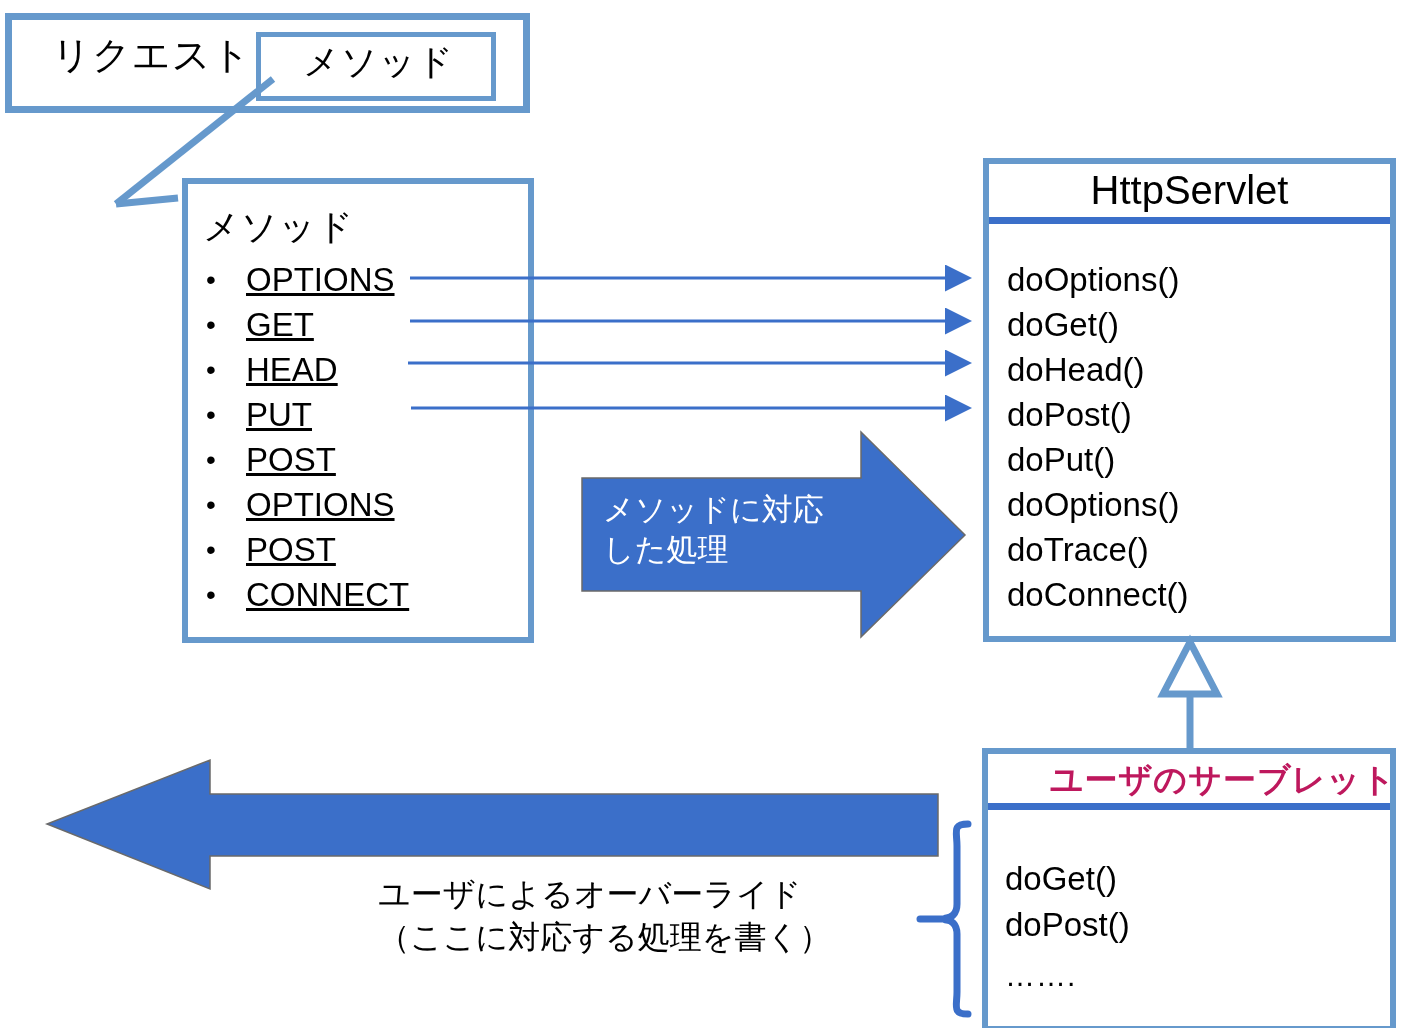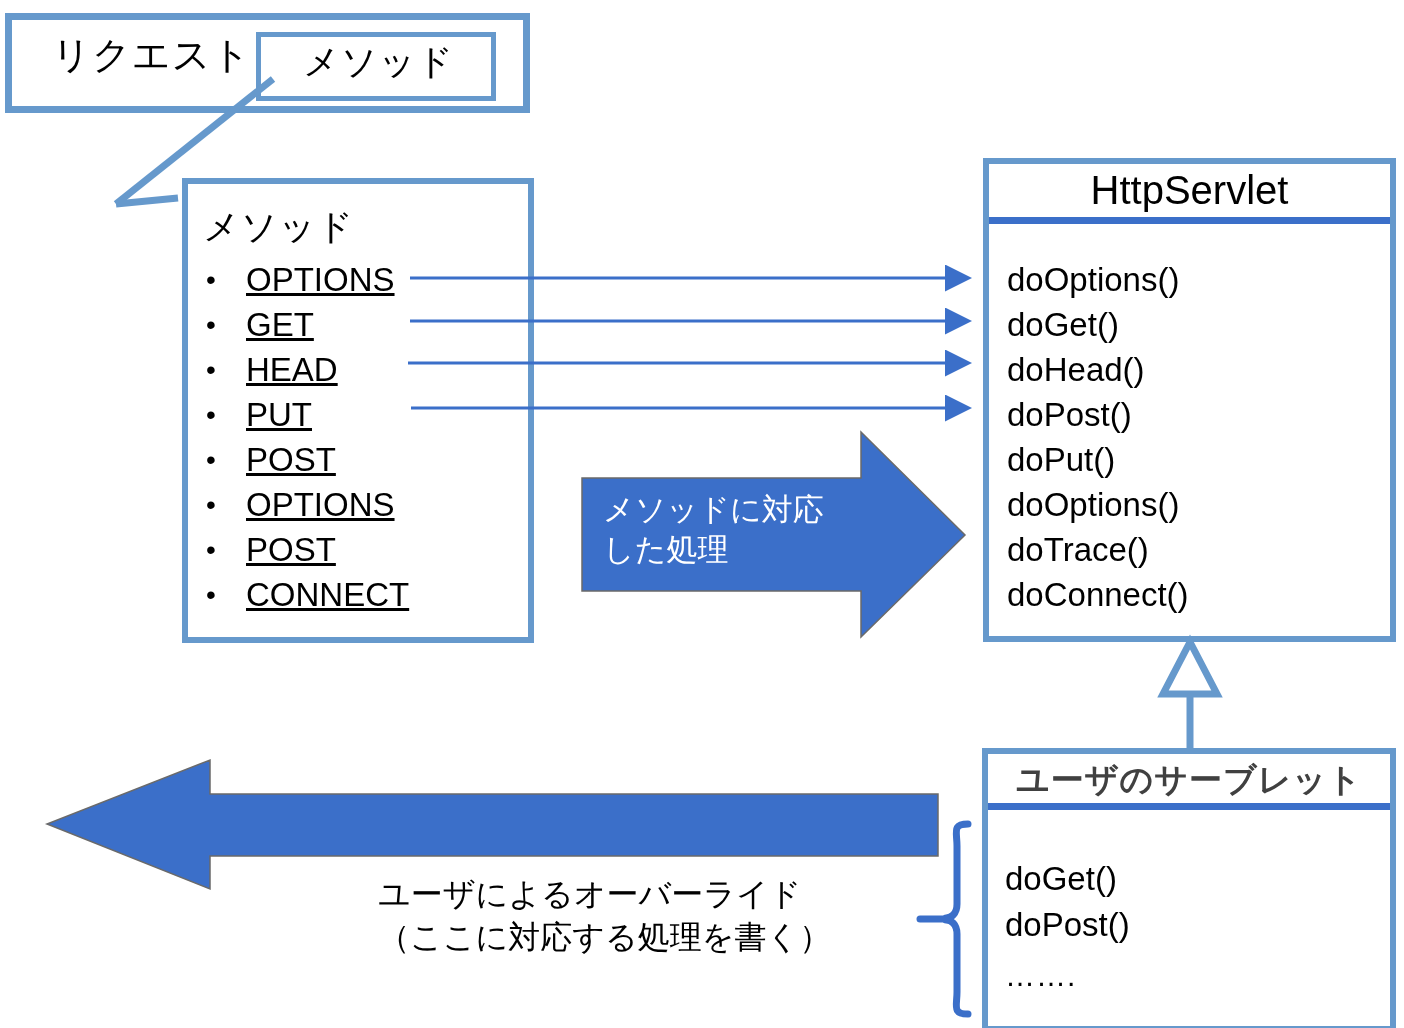--- a/index.html
+++ b/index.html
@@ -150,24 +150,24 @@
     top: 740px;
     width: 414px;
     height: 284px;
     border-width: 6px;
   }
   #userservlet-title {
     position: absolute;
     left: 982px;
     top: 750px;
     width: 414px;
-    text-align: center;
+    text-align: right;
     font-size: 33px;
     font-weight: bold;
-    color: #404040;
+    color: #be185d;
     white-space: nowrap;
     letter-spacing: 1px;
   }
   #userservlet-divider {
     position: absolute;
     left: 988px;
     top: 795px;
     width: 402px;
     height: 7px;
     background: #3B6FC9;

